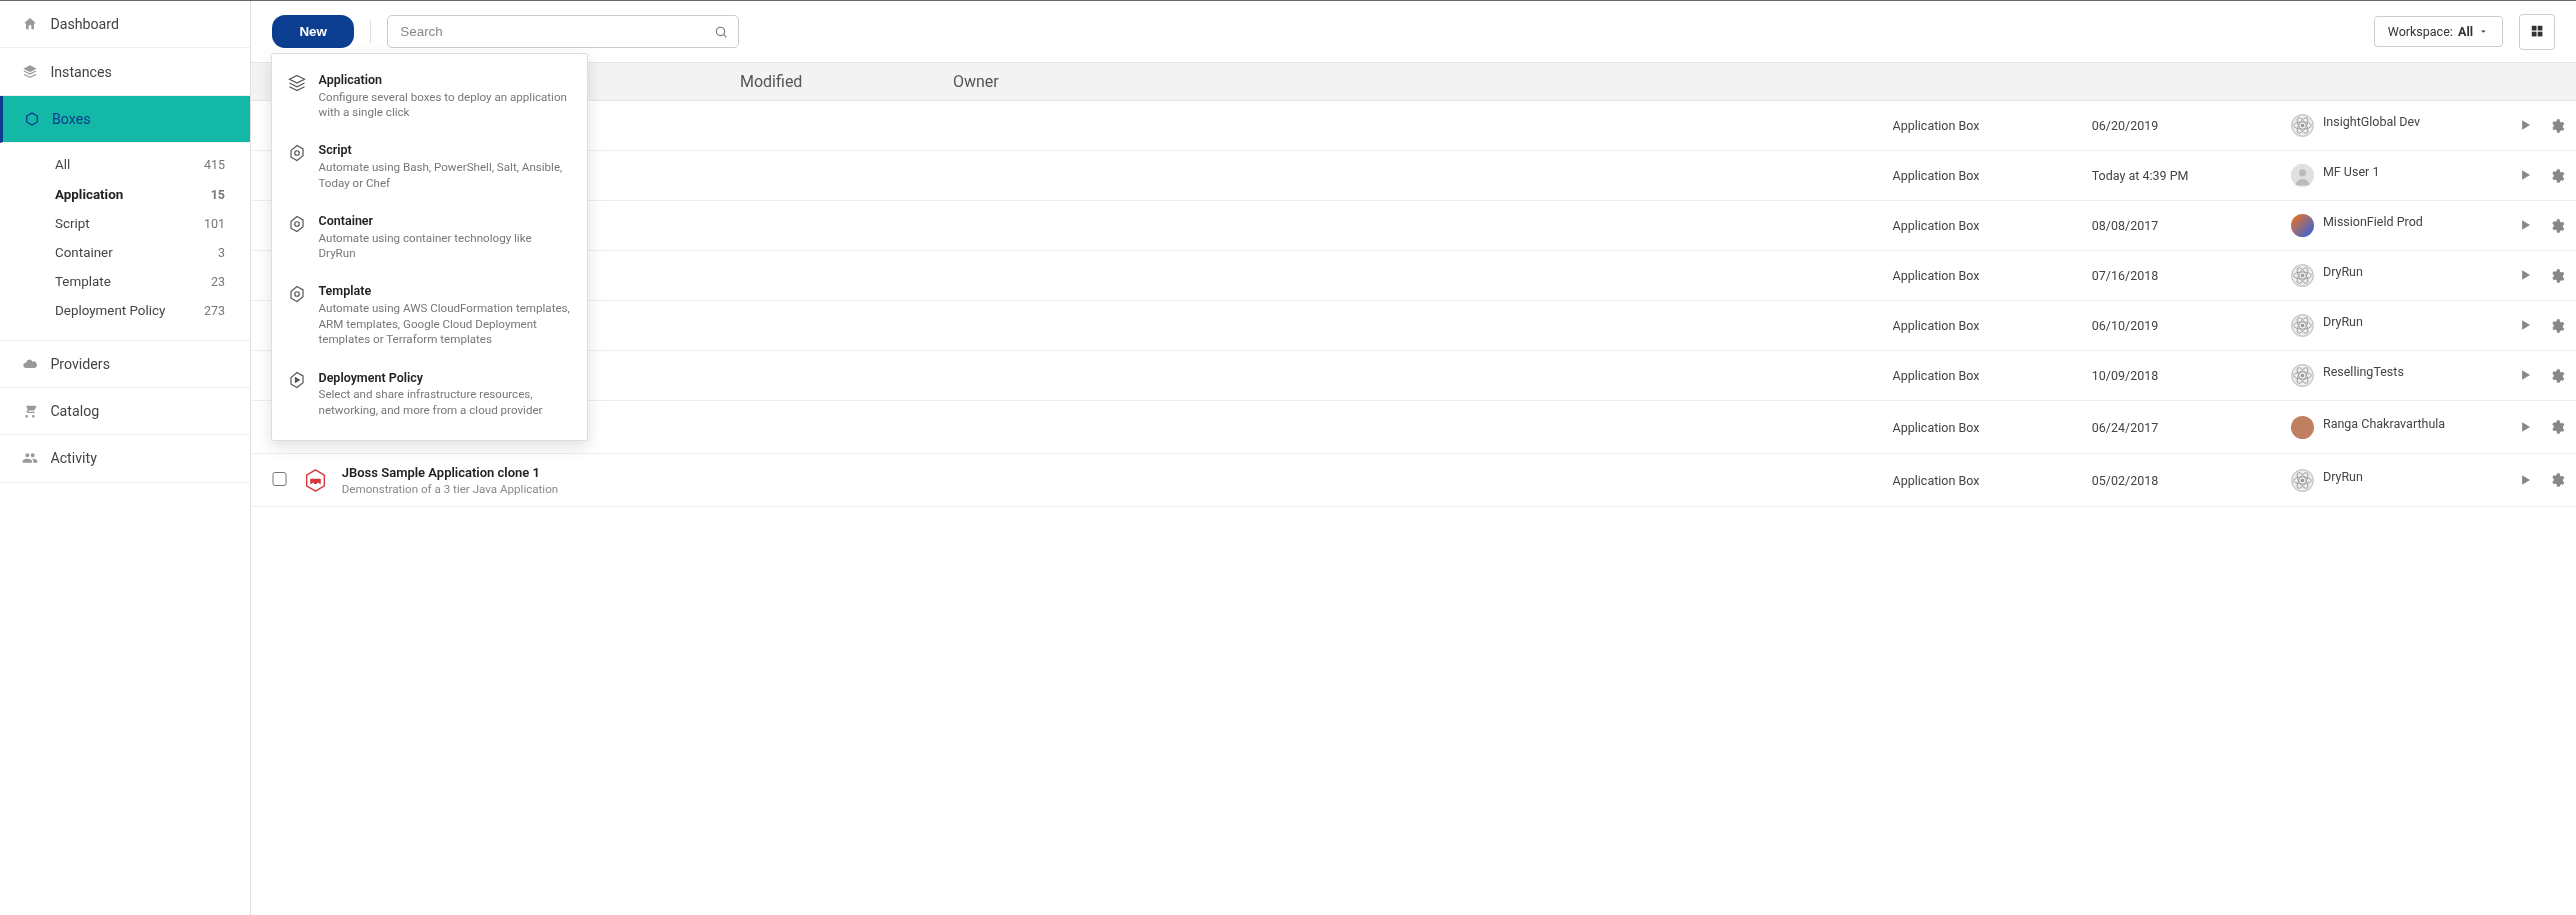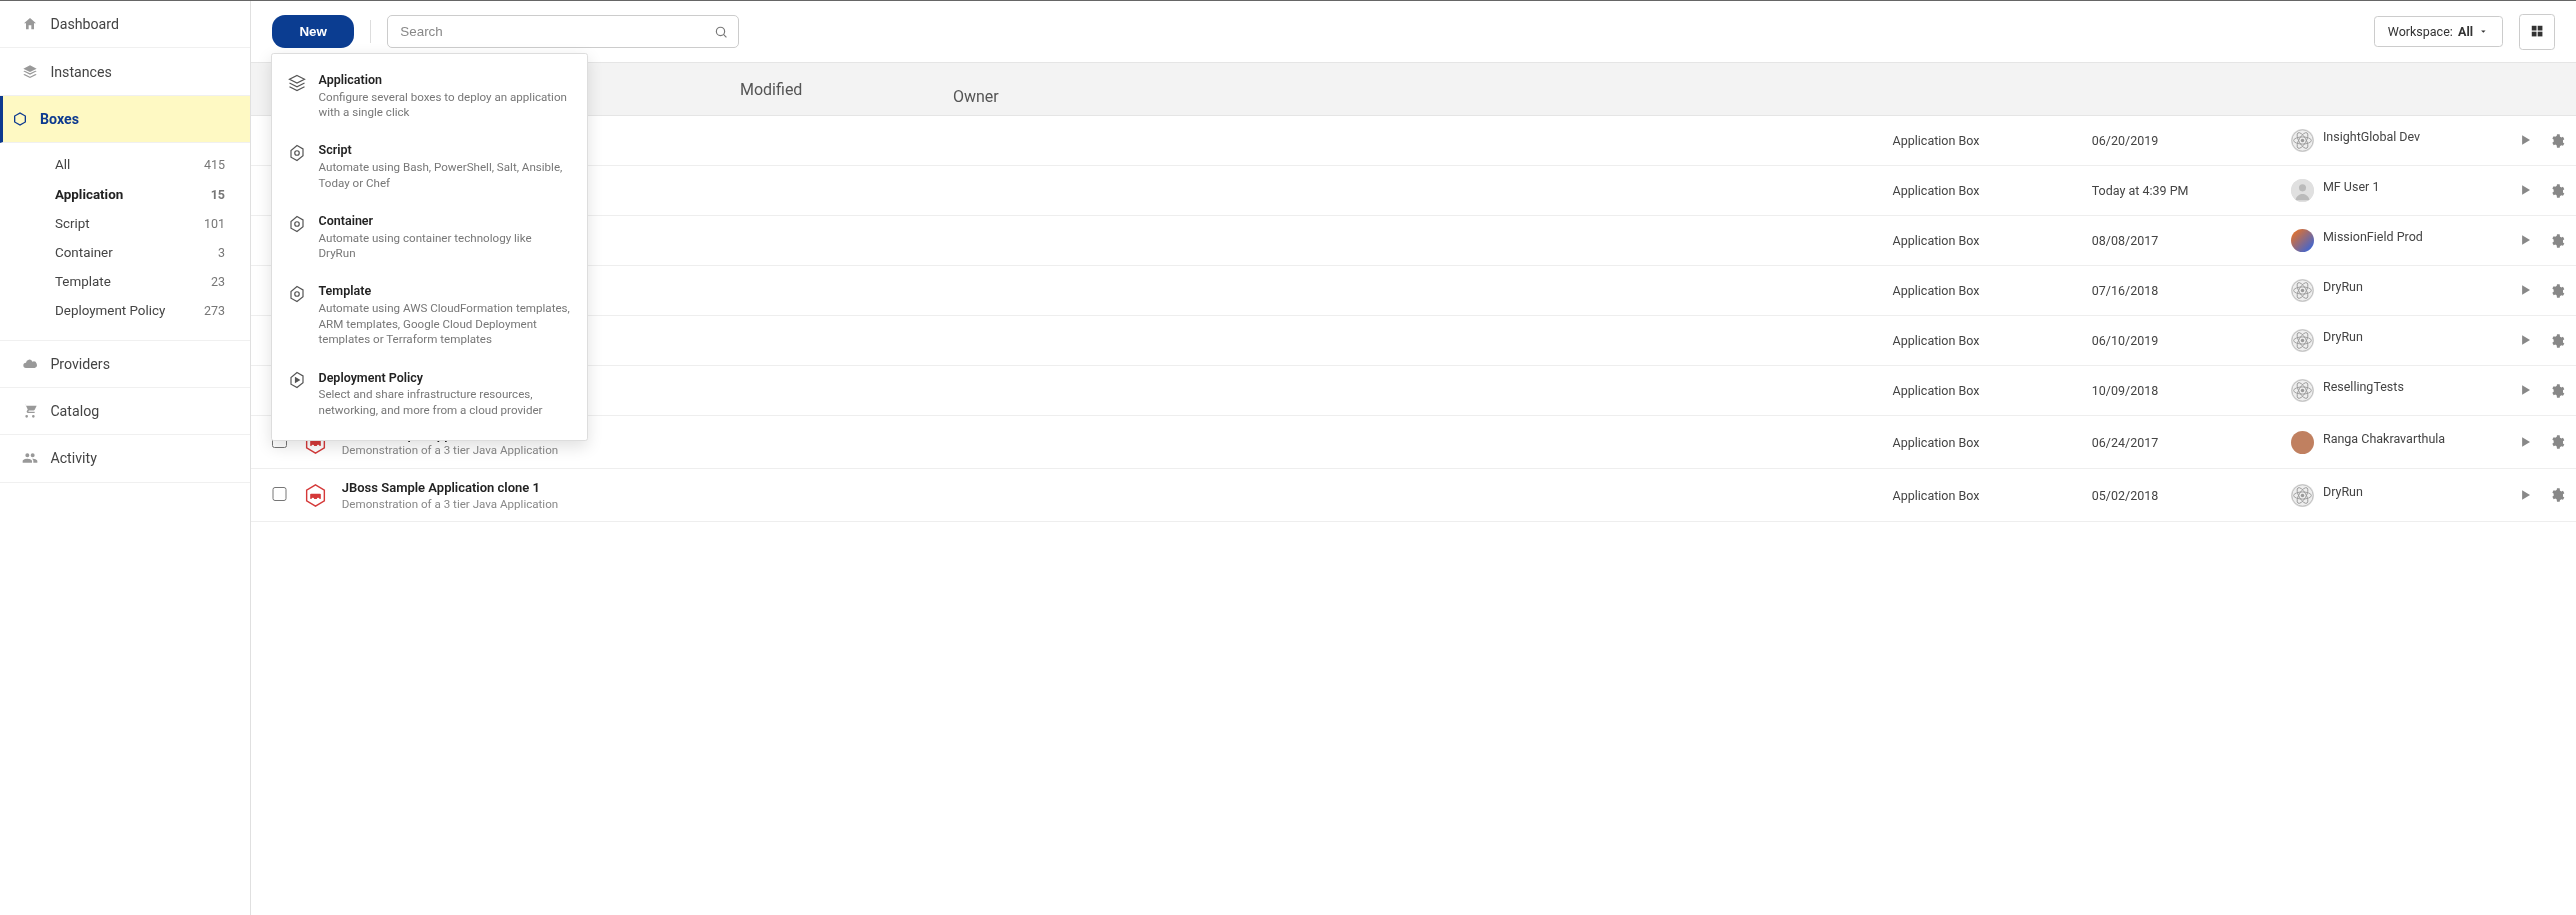--- a/index.html
+++ b/index.html
@@ -2,21 +2,21 @@
 <html style="font-size:14.2px"><head>
 <meta charset="utf-8">
 <style>
 * { box-sizing: border-box; margin: 0; padding: 0; }
 body { font-family: -apple-system, BlinkMacSystemFont, "Segoe UI", Roboto, Helvetica, Arial, sans-serif; font-size: 12.5px; color: #333; background: #fff; }
 .app { display: flex; width: 100%; height: 100vh; border-top: 1.8px solid #666; }
 
 
 .sidebar { width: 251px; border-right: 0.9px solid #e0e0e0; background: #fff; flex-shrink: 0; }
 .nav-item { display: flex; align-items: center; gap: 11px; padding: 14.2px 21.4px; color: #444; cursor: pointer; border-bottom: 0.9px solid #f0f0f0; font-size: 14.2px; }
-.nav-item.active { background: #fef9c3; color: #0d3a8f; font-weight: 700; border-left: 3.6px solid #0d3a8f; padding-left: 8px; }
+.nav-item.active { background: #14b8a6; color: #0d3a8f; font-weight: 400; border-left: 3.6px solid #0d3a8f; padding-left: 20px; }
 .nav-item .nav-icon { width: 18px; height: 18px; display: flex; align-items: center; justify-content: center; color: #999; flex-shrink: 0; }
 .nav-item.active .nav-icon { color: #0d3a8f; }
 .sub-list { padding: 7.1px 0 14.2px 0; border-bottom: 0.9px solid #f0f0f0; }
 .sub-item { display: flex; align-items: center; justify-content: space-between; padding: 7.1px 25px 7.1px 55px; font-size: 13.4px; color: #444; cursor: pointer; }
 .sub-item.selected { font-weight: 700; color: #222; }
 .sub-item .count { color: #777; font-size: 12.5px; }
 
 
 .main { flex: 1; display: flex; flex-direction: column; overflow: hidden; }
 .toolbar { display: flex; align-items: center; padding: 12.5px 21.4px; gap: 16px; }
@@ -35,21 +35,21 @@
 .dropdown { position: absolute; top: 53px; left: 271px; width: 317px; background: #fff; border: 0.9px solid #ddd; border-radius: 2.7px; box-shadow: 0 5.3px 16px rgba(0,0,0,0.12); z-index: 100; padding: 9px 0; }
 .dd-item { display: flex; gap: 12.5px; padding: 9px 16px 12.5px 16px; cursor: pointer; }
 .dd-icon { width: 18px; height: 18px; flex-shrink: 0; margin-top: 1.8px; color: #555; }
 .dd-title { font-weight: 600; font-size: 12.5px; color: #222; margin-bottom: 2.7px; }
 .dd-desc { font-size: 11.6px; color: #777; line-height: 1.35; }
 
 
 .thead { display: flex; align-items: center; background: #f3f3f3; border-top: 0.9px solid #e5e5e5; border-bottom: 0.9px solid #e5e5e5; padding: 9px 21.4px 9px 276px; color: #555; font-size: 16px; position: relative; z-index: 1; gap: 28px; }
 .col-type { width: 185px; }
 .col-mod { width: 185px; }
-.col-owner { flex: 1; margin-top: 15px; }
+.col-owner { flex: 1; }
 .tbody { flex: 1; overflow-y: auto; }
 .row { display: flex; align-items: center; padding: 10.7px 10.7px 10.7px 21.4px; border-bottom: 0.9px solid #eee; gap: 14.2px; min-height: 50px; }
 .row-check { width: 16px; }
 .row-check input { width: 14.2px; height: 14.2px; }
 .row-icon { width: 25px; height: 25px; display: flex; align-items: center; justify-content: center; }
 .row-name { flex: 1; min-width: 0; }
 .row-name .title { font-weight: 600; color: #222; font-size: 13px; }
 .row-name .subtitle { font-size: 11.6px; color: #888; margin-top: 1.8px; }
 .row-type { width: 185px; color: #444; }
 .row-mod { width: 185px; color: #444; }

